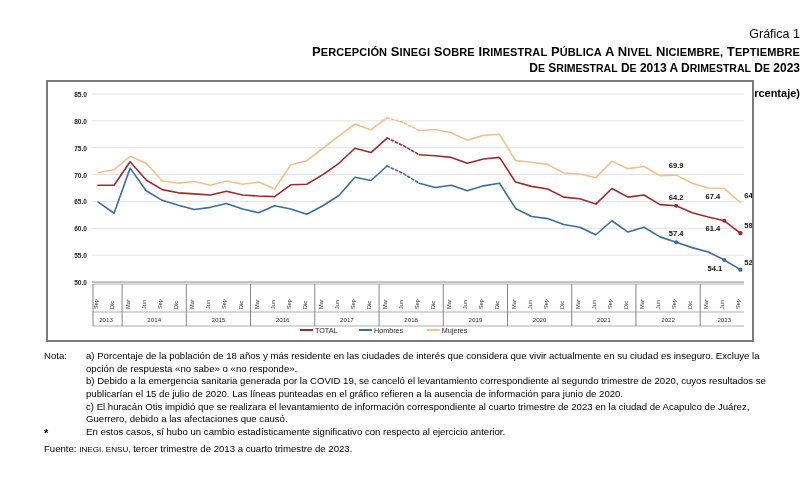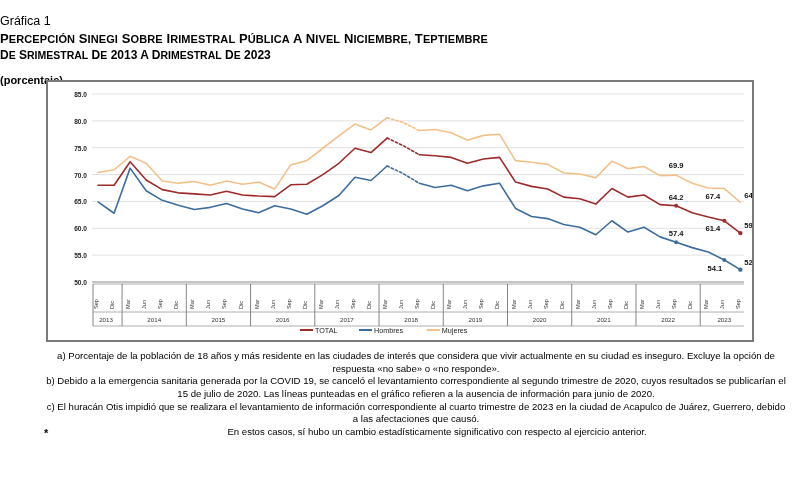--- a/index.html
+++ b/index.html
@@ -1,39 +1,39 @@
 <!DOCTYPE html>
 <html><head>
 <meta charset="utf-8">
 <style>
   html,body{margin:0;padding:0;}
   body{
     width:800px;height:486px;background:#ffffff;
     font-family:"Liberation Sans",sans-serif;
     color:#000;overflow:hidden;position:relative;
   }
-  .titles{text-align:left;padding-top:14px;}
+  .titles{text-align:right;padding-top:27px;}
   .t-graf{font-size:12.5px;}
   .t-main{font-size:13px;font-weight:bold;margin-top:3px;letter-spacing:.1px;}
   .t-main .sc{font-size:11px;}
   .t-sub{font-size:12px;font-weight:bold;margin-top:2px;}
   .t-sub .sc{font-size:10.5px;}
   .t-unit{font-size:11px;margin-top:12px;font-weight:bold;}
 
   .chartbox{
     position:absolute;left:46px;top:80px;width:708px;height:262px;
     border:2px solid #7a7a7a;background:#fff;box-sizing:border-box;
   }
   .chart-svg{display:block;}
 
   .notes{position:absolute;left:44px;top:350px;width:744px;font-size:9.6px;line-height:1.32;}
   .nrow{display:flex;}
   .nlabel{width:42px;flex:0 0 42px;}
   .nlabel.star{font-weight:bold;font-size:11px;}
-  .nbody{flex:1;text-align:center;}
+  .nbody{flex:1;}
   .nbody p{margin:0;}
   .src{margin-top:3px;}
   .sc9{font-size:8.1px;}
 </style>
 </head>
 <body>
 
 <div class="titles">
   <div class="t-graf">Gráfica 1</div>
   <div class="t-main"><span id="titleA">P<span class="sc">ERCEPCIÓN</span> S<span class="sc">INEGI</span> S<span class="sc">OBRE</span> I<span class="sc">RIMESTRAL</span> P<span class="sc">ÚBLICA</span> A<span class="sc"></span> N<span class="sc">IVEL</span> N<span class="sc">ICIEMBRE,</span> T<span class="sc">EPTIEMBRE</span></span></div>
@@ -162,23 +162,29 @@
         <line x1="311" y1="248" x2="324" y2="248" stroke="#3d6d9e" stroke-width="2"></line>
         <text x="326" y="251" font-size="7.2" font-family="&quot;Liberation Sans&quot;,sans-serif" fill="#222">Hombres</text>
         <line x1="378.8" y1="248" x2="391.8" y2="248" stroke="#f4c08a" stroke-width="2"></line>
         <text x="393.8" y="251" font-size="7.2" font-family="&quot;Liberation Sans&quot;,sans-serif" fill="#222">Mujeres</text>
       </g>
     </svg>
 </div>
 
 <div class="notes">
   <div class="nrow">
+    <div class="nlabel">Nota:</div>
     <div class="nbody">
       <p>a) Porcentaje de la población de 18 años y más residente en las ciudades de interés que considera que vivir actualmente en su ciudad es inseguro. Excluye la opción de respuesta «no sabe» o «no responde».</p>
       <p>b) Debido a la emergencia sanitaria generada por la COVID 19, se canceló el levantamiento correspondiente al segundo trimestre de 2020, cuyos resultados se publicarían el 15 de julio de 2020. Las líneas punteadas en el gráfico refieren a la ausencia de información para junio de 2020.</p>
       <p>c) El huracán Otis impidió que se realizara el levantamiento de información correspondiente al cuarto trimestre de 2023 en la ciudad de Acapulco de Juárez, Guerrero, debido a las afectaciones que causó.</p>
     </div>
   </div>
   <div class="nrow">
     <div class="nlabel star">*</div>
     <div class="nbody">En estos casos, sí hubo un cambio estadísticamente significativo con respecto al ejercicio anterior.</div>
   </div>
+  <div class="src">
+    <span>Fuente:</span>
+    <span class="sc9">INEGI. ENSU,</span>
+    <span>tercer trimestre de 2013 a cuarto trimestre de 2023.</span>
+  </div>
 </div>
 
 </body></html>

